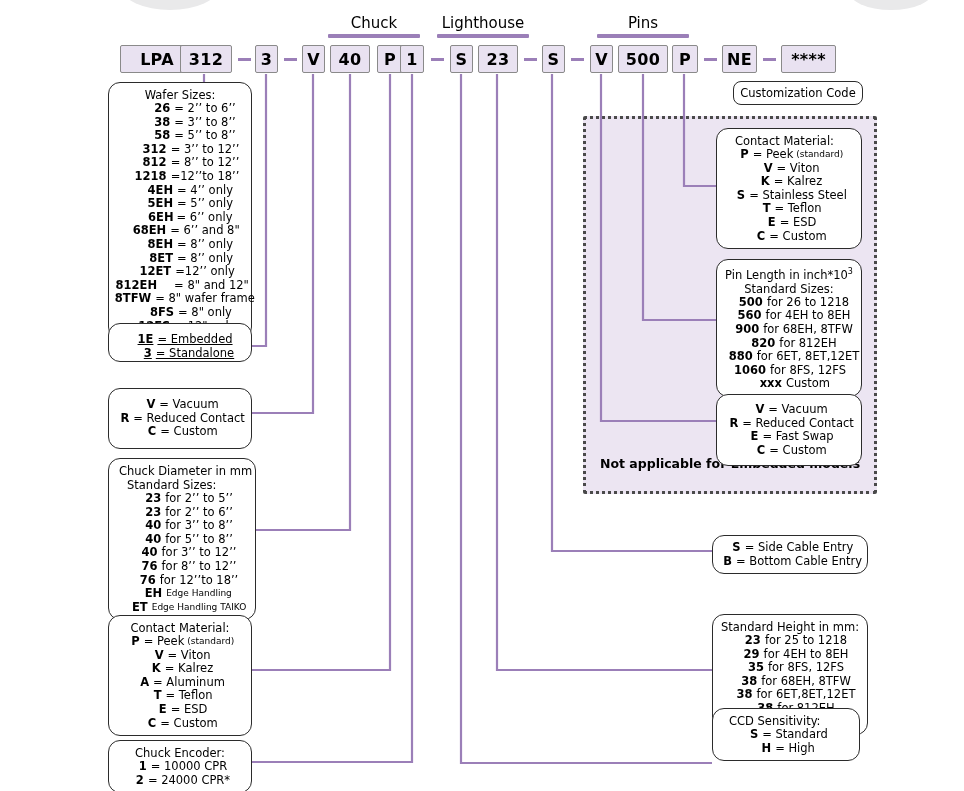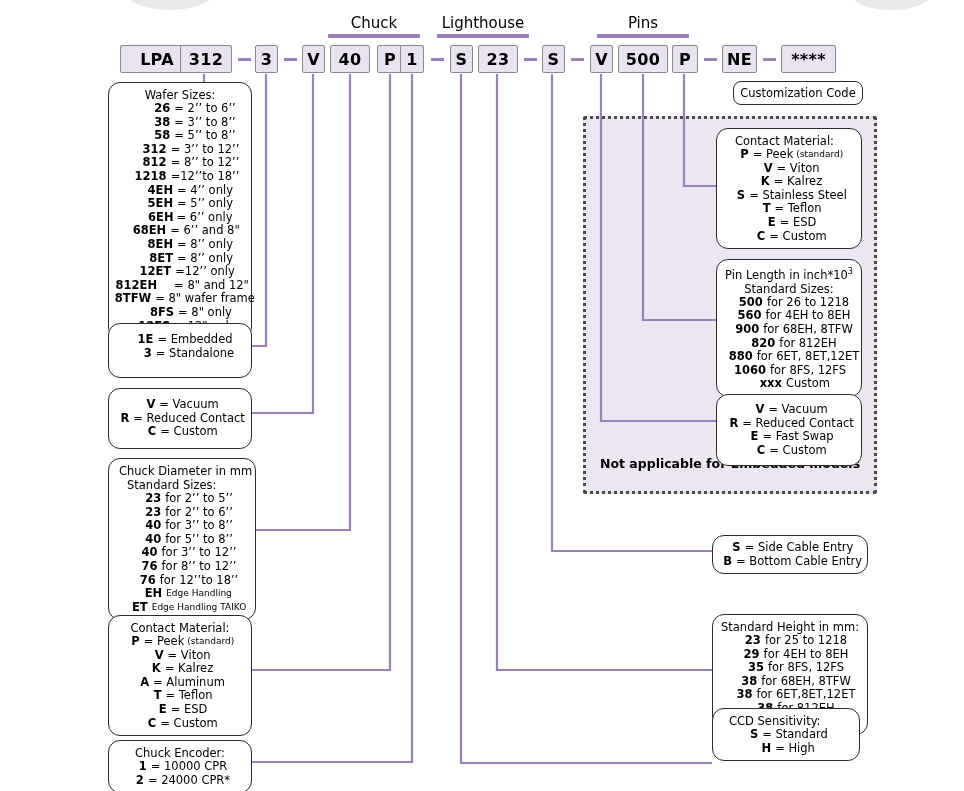--- a/index.html
+++ b/index.html
@@ -231,21 +231,21 @@
           <span class="k" style="min-width: 46px; margin-right: 4px;">8FS</span>
           <span class="v">= 8" only</span>
         </div>
         <div class="row">
           <span class="k" style="min-width: 46px; margin-right: 4px;">12FS</span>
           <span class="v">= 12" only</span>
         </div>
       </div>
   </div>
 
-  <div class="box" style="left:108px; top:323px; width:144px; padding-top:9px; padding-bottom:17px;">
+  <div class="box" style="left:108px; top:323px; width:144px; padding-top:9px; padding-bottom:1px;text-decoration:underline;">
     <div class="rows">
         <div class="row">
           <span class="k" style="min-width: 26px; margin-right: 4px;">1E</span>
           <span class="v">= Embedded</span>
         </div>
         <div class="row">
           <span class="k" style="min-width: 26px; margin-right: 4px;">3</span>
           <span class="v">= Standalone</span>
         </div>
       </div>

